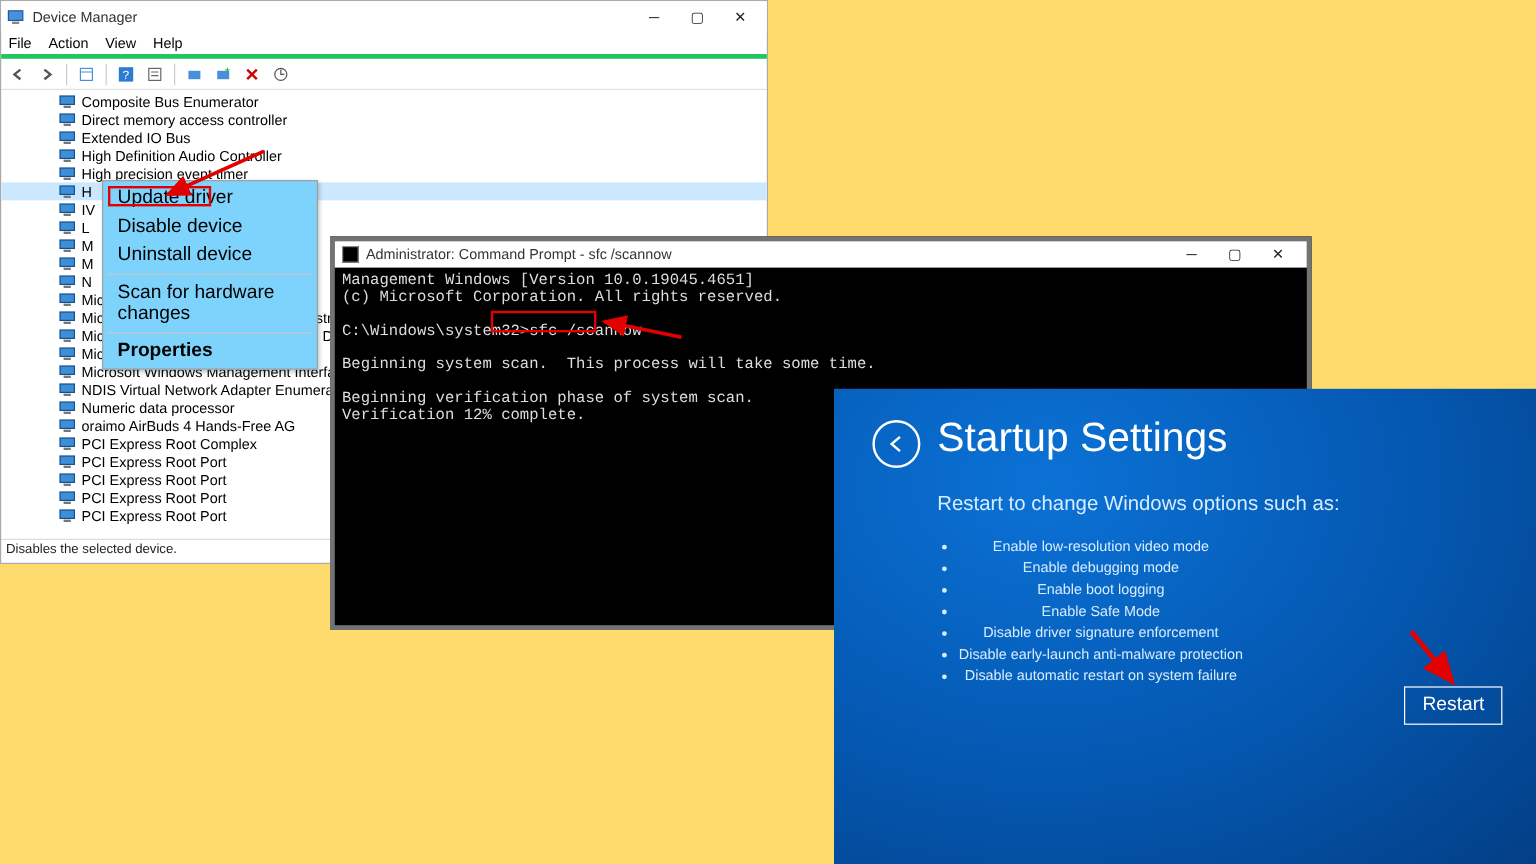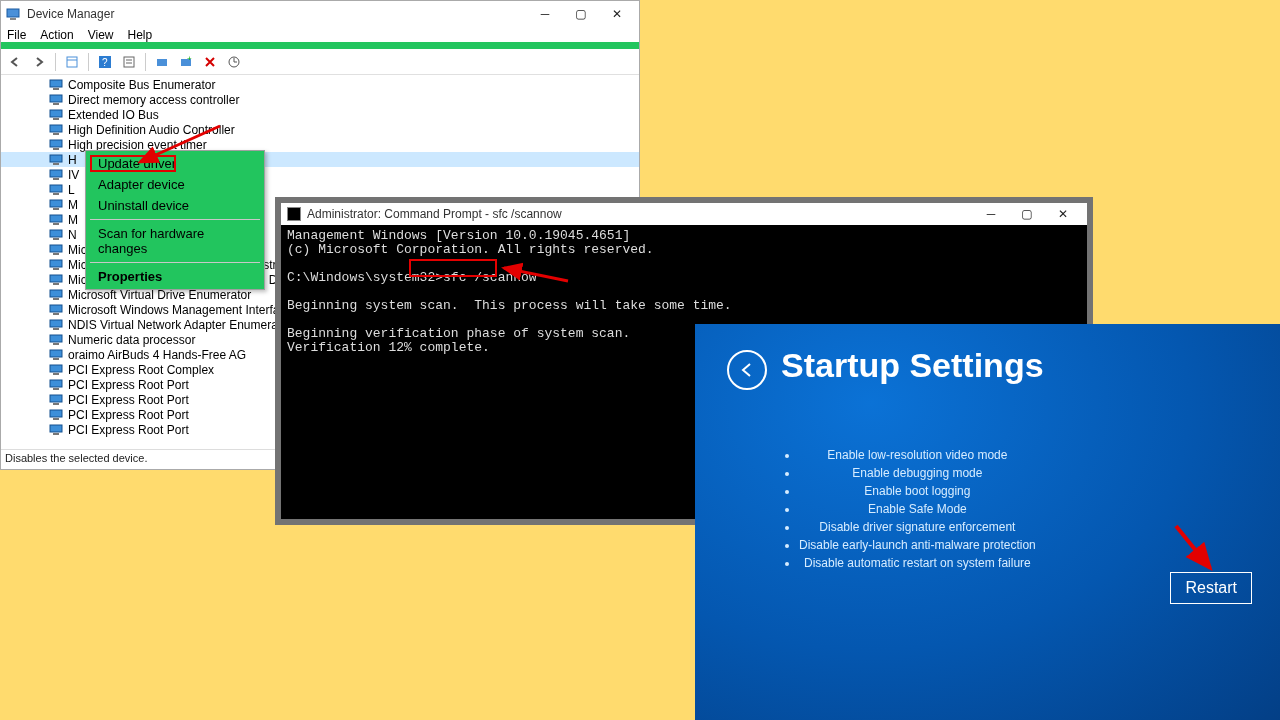--- a/index.html
+++ b/index.html
@@ -25,21 +25,21 @@
   .dm-titlebar .dm-icon { width: 16px; height: 16px; margin-right: 6px; }
   .dm-title { flex: 1; color: #333; }
   .win-controls { display: flex; }
   .win-btn {
     width: 36px; height: 24px; display: flex; align-items: center; justify-content: center;
     font-size: 12px; cursor: default; color: #222;
   }
   .dm-menubar {
     height: 22px; display: flex; align-items: center;
     padding: 0 6px; gap: 14px; font-size: 12px;
-    border-bottom: 7px solid #22c55e;
+    border-bottom: 4px solid #22c55e;
   }
   .dm-menubar span { cursor: default; }
   .dm-toolbar {
     height: 26px; display: flex; align-items: center;
     padding: 0 4px; gap: 4px; border-bottom: 1px solid #e0e0e0;
   }
   .tb-btn { width: 20px; height: 20px; display:flex; align-items:center; justify-content:center; }
   .tb-sep { width:1px; height:18px; background:#ccc; margin:0 2px; }
   .dm-body { flex: 1; position: relative; overflow: hidden; }
   .dm-tree {
@@ -56,41 +56,41 @@
   .tree-item.sel { background: #cce8ff; }
   .dev-icon { width: 14px; height: 11px; margin-right: 5px; flex-shrink:0; }
   .dev-icon svg { display:block; }
   .dm-status {
     height: 20px; border-top: 1px solid #ddd;
     font-size: 11px; padding: 2px 4px; color: #222;
   }
   
   .ctx {
     position: absolute; left: 85px; top: 150px;
-    width: 180px; background: #22c55e;
+    width: 180px; background: #7dd3fc;
     border: 1px solid #a0a0a0; box-shadow: 2px 2px 4px rgba(0,0,0,.25);
-    font-size: 13px; padding: 2px;
+    font-size: 16px; padding: 2px;
   }
   .ctx-item { padding: 3px 10px; cursor: default; }
   .ctx-item.bold { font-weight: 600; }
   .ctx-sep { height:1px; background:#c8c8c8; margin: 3px 2px; }
   .ctx-hi {
     position:absolute; left: 4px; top: 4px; width: 86px; height: 17px;
     border: 2px solid #e30000; pointer-events:none;
   }
   .dm-arrow {
     position: absolute; left: 130px; top: 122px;
     pointer-events: none;
   }
 
   
   .cmd-window {
     position: absolute; left: 275px; top: 197px;
     width: 818px; height: 328px;
-    border: 6px solid #737373; background: #000;
+    border: 4px solid #737373; background: #000;
     display: flex; flex-direction: column;
     font-size: 12px;
   }
   .cmd-titlebar {
     height: 22px; background: #fff; color:#333;
     display:flex; align-items:center; padding: 0 6px;
     font-size: 12px;
   }
   .cmd-titlebar .cmd-ico { width:14px; height:14px; margin-right:6px; background:#000; border:1px solid #888; }
   .cmd-title { flex: 1; }
@@ -114,21 +114,21 @@
     color: #fff;
   }
   .st-back {
     position:absolute; left: 32px; top: 26px;
     width: 40px; height: 40px; border: 2px solid #fff; border-radius: 50%;
     display:flex; align-items:center; justify-content:center;
     font-size: 20px;
   }
   .st-title {
     position:absolute; left: 86px; top: 22px;
-    font-size: 34px; font-weight: 700;
+    font-size: 34px; font-weight: 400;
   }
   .st-sub {
     position:absolute; left: 86px; top: 86px;
     font-size: 17px; color: #d6ecff; font-weight: 300;
   }
   .st-list {
     position:absolute; left: 104px; top: 120px;
     font-size: 12px; color: #d6ecff;
   }
   .st-list li { margin: 4px 0; list-style: disc; text-align: center; }
@@ -438,21 +438,21 @@
           <span>PCI Express Root Port</span>
         </div>
       </div>
   </div>
   <div class="dm-status">Disables the selected device.</div>
 </div>
 
 <div class="ctx" id="ctx">
   <div class="ctx-hi"></div>
 <div class="ctx-item">Update driver</div>
-    <div class="ctx-item">Adapter device</div>
+    <div class="ctx-item">Disable device</div>
     <div class="ctx-item">Uninstall device</div>
     <div class="ctx-sep"></div>
     <div class="ctx-item">Scan for hardware changes</div>
     <div class="ctx-sep"></div>
     <div class="ctx-item bold">Properties</div>
   </div>
 <svg class="dm-arrow" width="100" height="50">
   <defs>
       <marker id="ah1" markerWidth="8" markerHeight="8" refX="6" refY="3" orient="auto">
         <path d="M0,0 L7,3 L0,6 Z" fill="#e30000"></path>
@@ -491,20 +491,21 @@
   <line x1="70" y1="25" x2="6" y2="12" stroke="#e30000" stroke-width="3" marker-end="url(#ah2)"></line>
 </svg>
 
 <div class="startup">
   <div class="st-back">
     <svg width="20" height="20">
         <path d="M13 4 L6 10 L13 16" stroke="#fff" stroke-width="2" fill="none"></path>
       </svg>
   </div>
   <div class="st-title">Startup Settings</div>
+  <div class="st-sub">Restart to change Windows options such as:</div>
   <ul class="st-list" id="st-list">
       <li>Enable low-resolution video mode</li>
       <li>Enable debugging mode</li>
       <li>Enable boot logging</li>
       <li>Enable Safe Mode</li>
       <li>Disable driver signature enforcement</li>
       <li>Disable early-launch anti-malware protection</li>
       <li>Disable automatic restart on system failure</li>
     </ul>
   <div class="st-restart">Restart</div>

